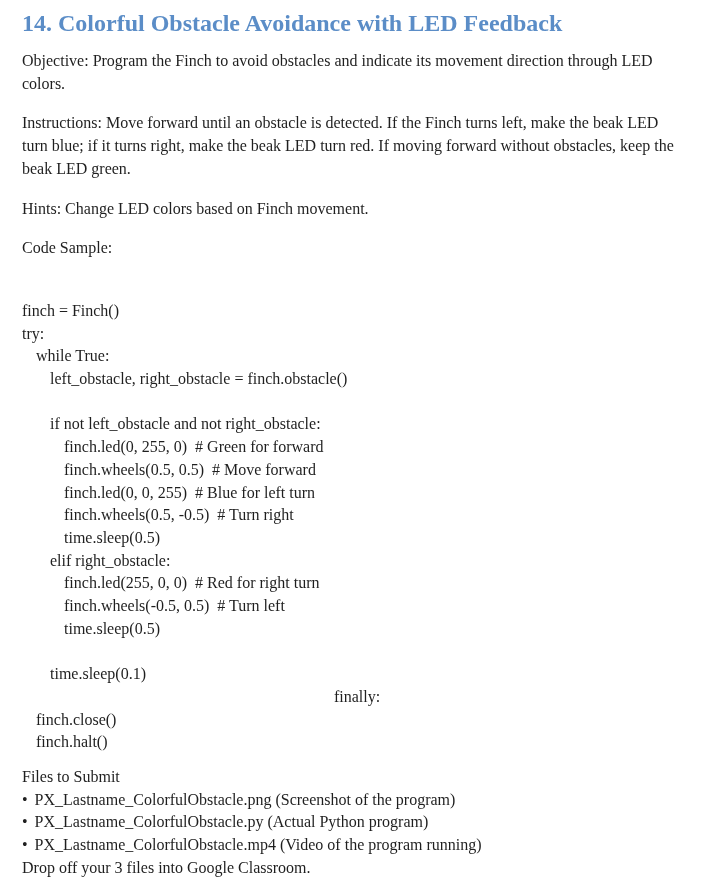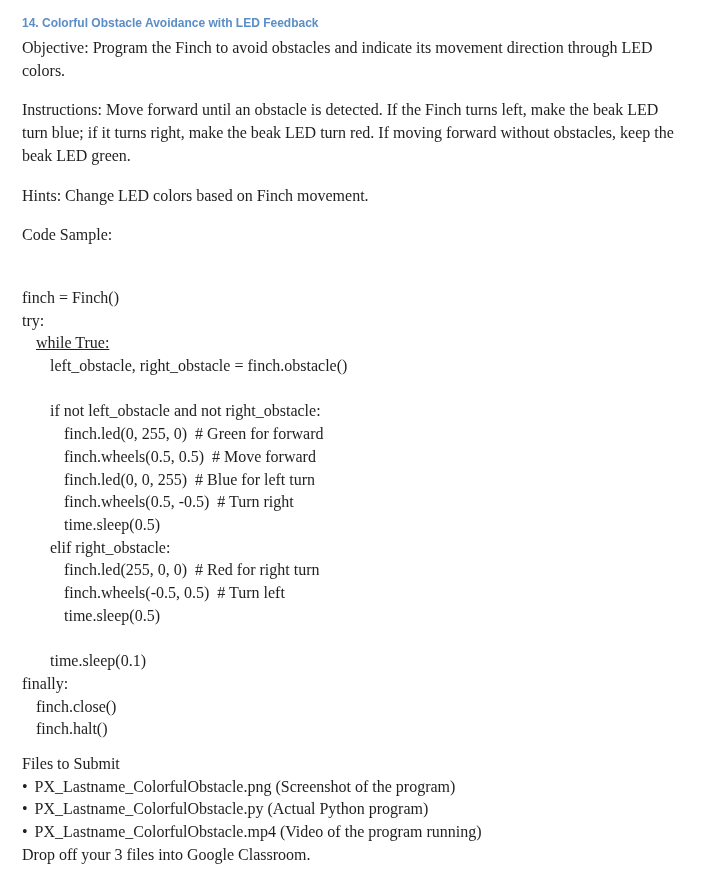--- a/index.html
+++ b/index.html
@@ -12,25 +12,25 @@
     height: 894px;
     overflow: hidden;
     color: #1f1f1f;
     font-family: "Liberation Serif", "DejaVu Serif", serif;
     font-size: 16px;
   }
   main {
     padding: 6px 24px 0 22px;
   }
   h1.page-title {
-    font-family: Liberation Sans, sans-serif;
-    font-size: 12px;
+    font-family: Liberation Serif, serif;
+    font-size: 24px;
     line-height: 22px;
     font-weight: bold;
-    margin: 6px 0 3px 0;
+    margin: 6px 0 16px 0;
   }
   p.body-par {
     margin: 0 0 17px 0;
     line-height: 22.7px;
     max-width: 658px;
   }
   p.code-label {
     margin-bottom: 0;
   }
   .code-block {
@@ -66,21 +66,21 @@
   <p class="body-par">Hints: Change LED colors based on Finch movement.</p>
 
   <p class="body-par code-label">Code Sample:</p>
 
   <div class="code-block">
 
       <div class="code-line" style="padding-left: 0px; margin-top: 25px;">finch = Finch()</div>
 
       <div class="code-line" style="padding-left: 0px;">try:</div>
 
-      <div class="code-line" style="padding-left: 14px; text-decoration: underline;">while True:</div>
+      <div class="code-line" style="padding-left: 14px;">while True:</div>
 
       <div class="code-line" style="padding-left: 28px;">left_obstacle, right_obstacle = finch.obstacle()</div>
 
       <div class="code-line" style="padding-left: 0px;"></div>
 
       <div class="code-line" style="padding-left: 28px;">if not left_obstacle and not right_obstacle:</div>
 
       <div class="code-line" style="padding-left: 42px;">finch.led(0, 255, 0)  # Green for forward</div>
 
       <div class="code-line" style="padding-left: 42px;">finch.wheels(0.5, 0.5)  # Move forward</div>
@@ -97,21 +97,21 @@
       <div class="code-line" style="padding-left: 42px;">finch.led(255, 0, 0)  # Red for right turn</div>
 
       <div class="code-line" style="padding-left: 42px;">finch.wheels(-0.5, 0.5)  # Turn left</div>
 
       <div class="code-line" style="padding-left: 42px;">time.sleep(0.5)</div>
 
       <div class="code-line" style="padding-left: 0px;"></div>
 
       <div class="code-line" style="padding-left: 28px;">time.sleep(0.1)</div>
 
-      <div class="code-line" style="padding-left: 0px;">finally:</div>
+      <div class="code-line" style="padding-left: 0px; text-align: center;">finally:</div>
 
       <div class="code-line" style="padding-left: 14px;">finch.close()</div>
 
       <div class="code-line" style="padding-left: 14px;">finch.halt()</div>
     </div>
 
   <section class="files-section">
     <div class="file-line">Files to Submit</div>
 
     <div>

